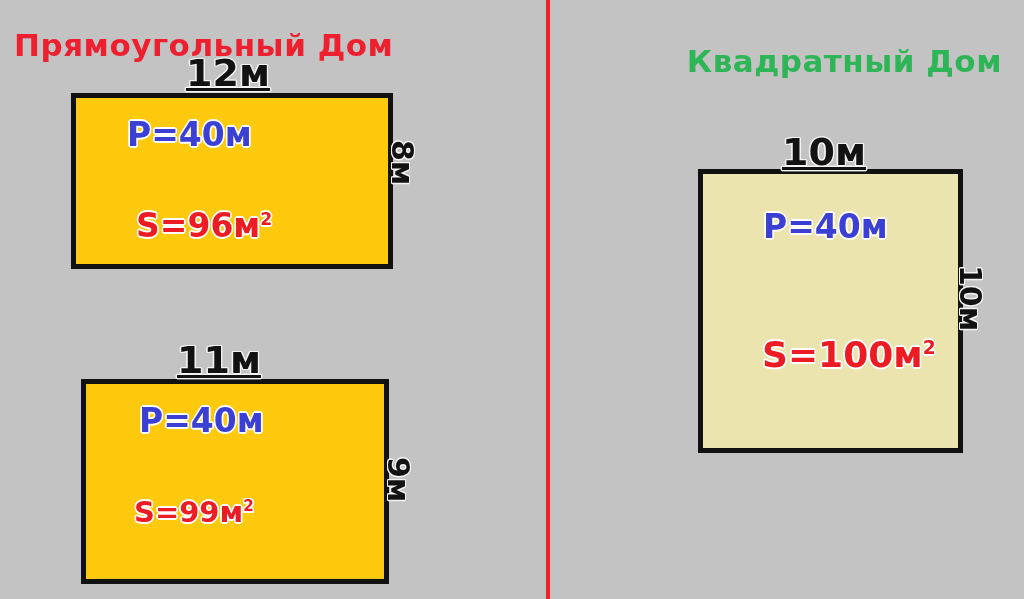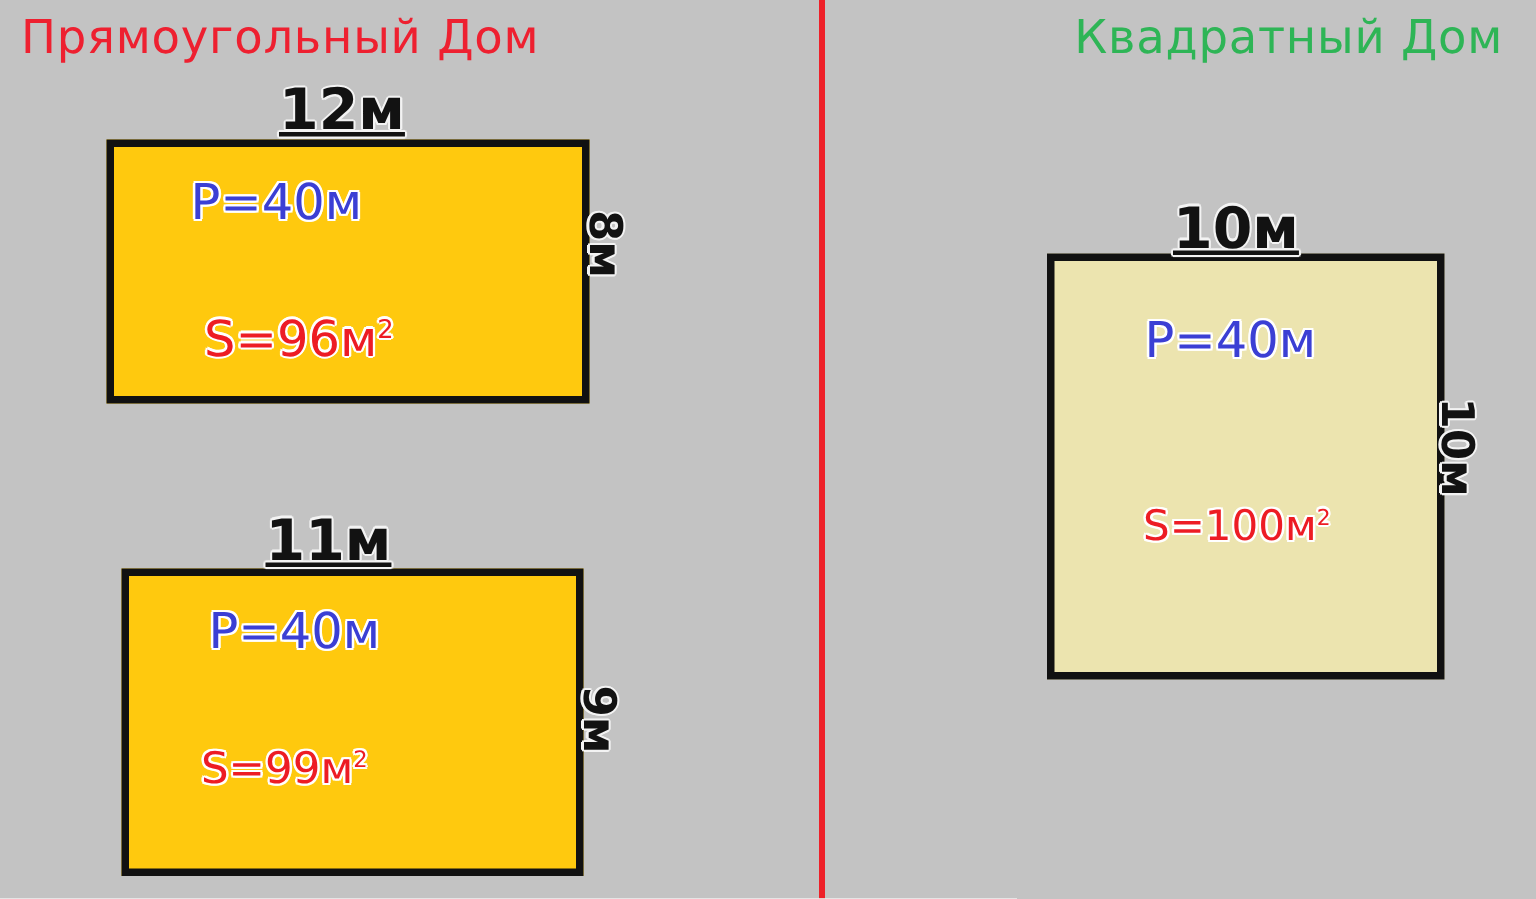--- a/index.html
+++ b/index.html
@@ -13,34 +13,35 @@
     height: 599px;
     background: #c3c3c3;
     overflow: hidden;
     font-family: "DejaVu Sans", sans-serif;
   }
 
   
   .panel-title {
     position: absolute;
     font-family: "DejaVu Sans", sans-serif;
-    font-weight: normal;
+    font-weight: bold;
     font-size: 31px;
     letter-spacing: 0.5px;
     white-space: nowrap;
     line-height: 1;
+    margin-top: 20px;
   }
   #title-left {
     left: 14px;
     top: 10px;
     color: #ee2030;
   }
   #title-right {
     right: 22px;
-    top: 10px;
+    top: 26px;
     color: #2eb556;
   }
 
   
   #divider {
     position: absolute;
     left: 546px;
     top: 0px;
     width: 4px;
     height: 599px;
@@ -87,21 +88,21 @@
   #dim-rect2-top  { left: 177px; top: 341px; }
   #dim-rect2-side { left: 413px; top: 457px; }
 
   #dim-square-top  { left: 782px; top: 133px; }
   #dim-square-side { left: 985px; top: 265px; }
 
   
   .formula {
     position: absolute;
     font-family: "DejaVu Sans", sans-serif;
-    font-weight: normal;
+    font-weight: bold;
     white-space: nowrap;
     line-height: 1;
   }
   .formula .sup {
     font-size: 0.52em;
     vertical-align: super;
     line-height: 0;
   }
   .formula-p {
     color: #3b3fd4;
@@ -120,21 +121,21 @@
        1.2px -1.2px 0 #ffffff, -1.2px 1.2px 0 #ffffff;
   }
 
   #formula-rect1-p { left: 127px; top: 118px; font-size: 33px; }
   #formula-rect1-s { left: 136px; top: 209px; font-size: 33px; }
 
   #formula-rect2-p { left: 139px; top: 404px; font-size: 33px; }
   #formula-rect2-s { left: 134px; top: 498px; font-size: 29px; }
 
   #formula-square-p { left: 763px; top: 210px; font-size: 33px; }
-  #formula-square-s { left: 762px; top: 337px; font-size: 28px; }
+  #formula-square-s { left: 762px; top: 337px; font-size: 36px; }
 </style>
 </head>
 <body>
 
 <div id="stage">
 
   <div class="panel-title" id="title-left">Прямоугольный Дом</div>
 
   <div class="panel-title" id="title-right">Квадратный Дом</div>
 

